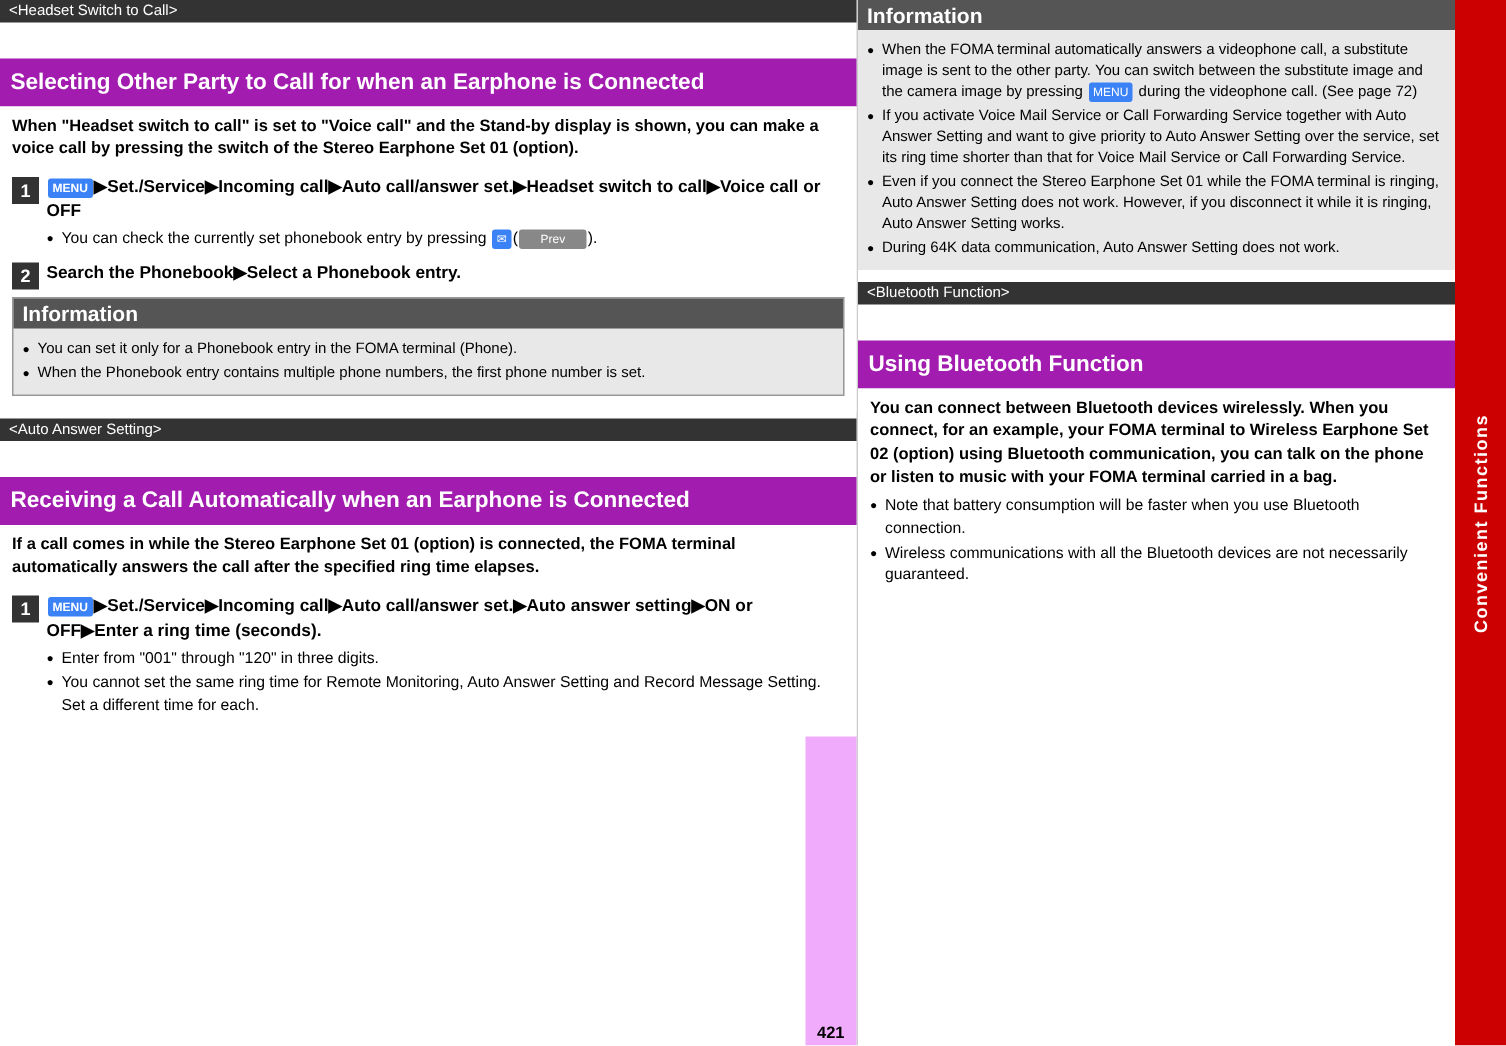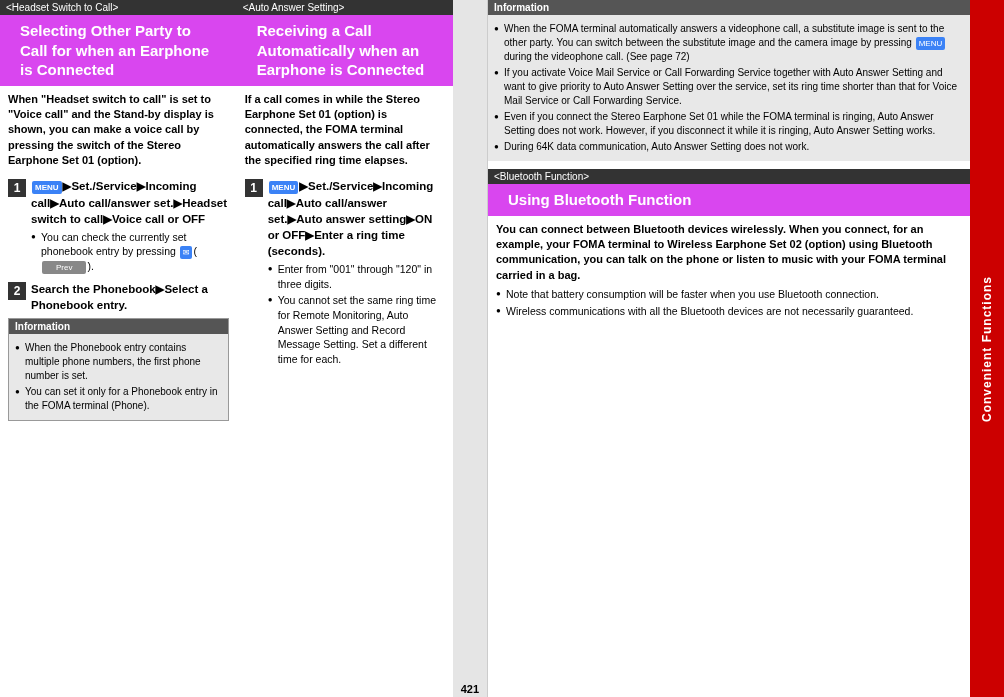--- a/index.html
+++ b/index.html
@@ -43,23 +43,24 @@
 
     
     .section-header {
       background: #333;
       color: white;
       font-size: 10px;
       padding: 2px 6px;
     }
 
     .section-title-block {
-      background: #d946ef;
-      padding: 6px 20px;
-      color: white;
+      background: #a21caf;
+      padding: 6px 7px;
+      color: white;
+      margin-top: 24px;
     }
 
     .section-title-block h2 {
       font-size: 15px;
       font-weight: bold;
       line-height: 1.3;
     }
 
     .section-body {
       padding: 6px 8px;
@@ -127,58 +128,60 @@
 
     .info-box {
       background: #e8e8e8;
       border: 1px solid #999;
       margin: 5px 0;
     }
 
     .info-box-header {
       background: #555;
       color: white;
-      font-size: 10px;
+      font-size: 14px;
       font-weight: bold;
       padding: 2px 6px;
     }
 
     .info-box-content {
       padding: 4px 6px;
     }
 
     .info-box-content .bullet-list li {
       font-size: 10px;
     }
 
     
     .two-col {
       display: flex;
       flex-direction: row;
       flex: 1;
     }
 
     .col-left {
-      width: 488px;
+      width: 572px;
       border-right: 1px solid #ccc;
       display: flex;
+      flex-direction: column;
+      align-items: flex-end;
     }
 
     .col-right {
       flex: 1;
       display: flex;
       flex-direction: column;
     }
 
     .page-number-row {
       display: flex;
       justify-content: flex-end;
       align-items: flex-end;
       padding: 2px 8px;
-      background: #e5e5e5;
+      background: #f0abfc;
       font-size: 11px;
       font-weight: bold;
       flex: 1;
     }
 
     .menu-icon {
       display: inline-block;
       background: #3b82f6;
       color: white;
       font-size: 8px;
@@ -245,22 +248,22 @@
             <div class="step-number">2</div>
             <div class="step-content">
               <span class="step-text">Search the Phonebook▶Select a Phonebook entry.</span>
             </div>
           </div>
 
           <div class="info-box">
             <div class="info-box-header">Information</div>
             <div class="info-box-content">
               <ul class="bullet-list">
+                <li>You can set it only for a Phonebook entry in the FOMA terminal (Phone).</li>
                 <li>When the Phonebook entry contains multiple phone numbers, the first phone number is set.</li>
-                <li>You can set it only for a Phonebook entry in the FOMA terminal (Phone).</li>
               </ul>
             </div>
           </div>
         </div>
       </div>
 
       <div style="height:4px; background:#ddd;"></div>
 
       <div>
         <div class="section-header">

